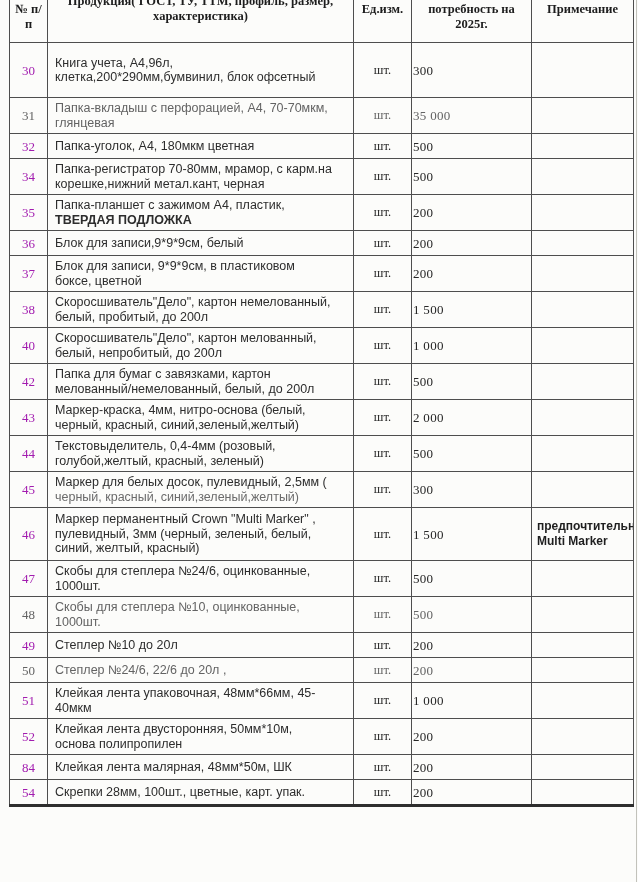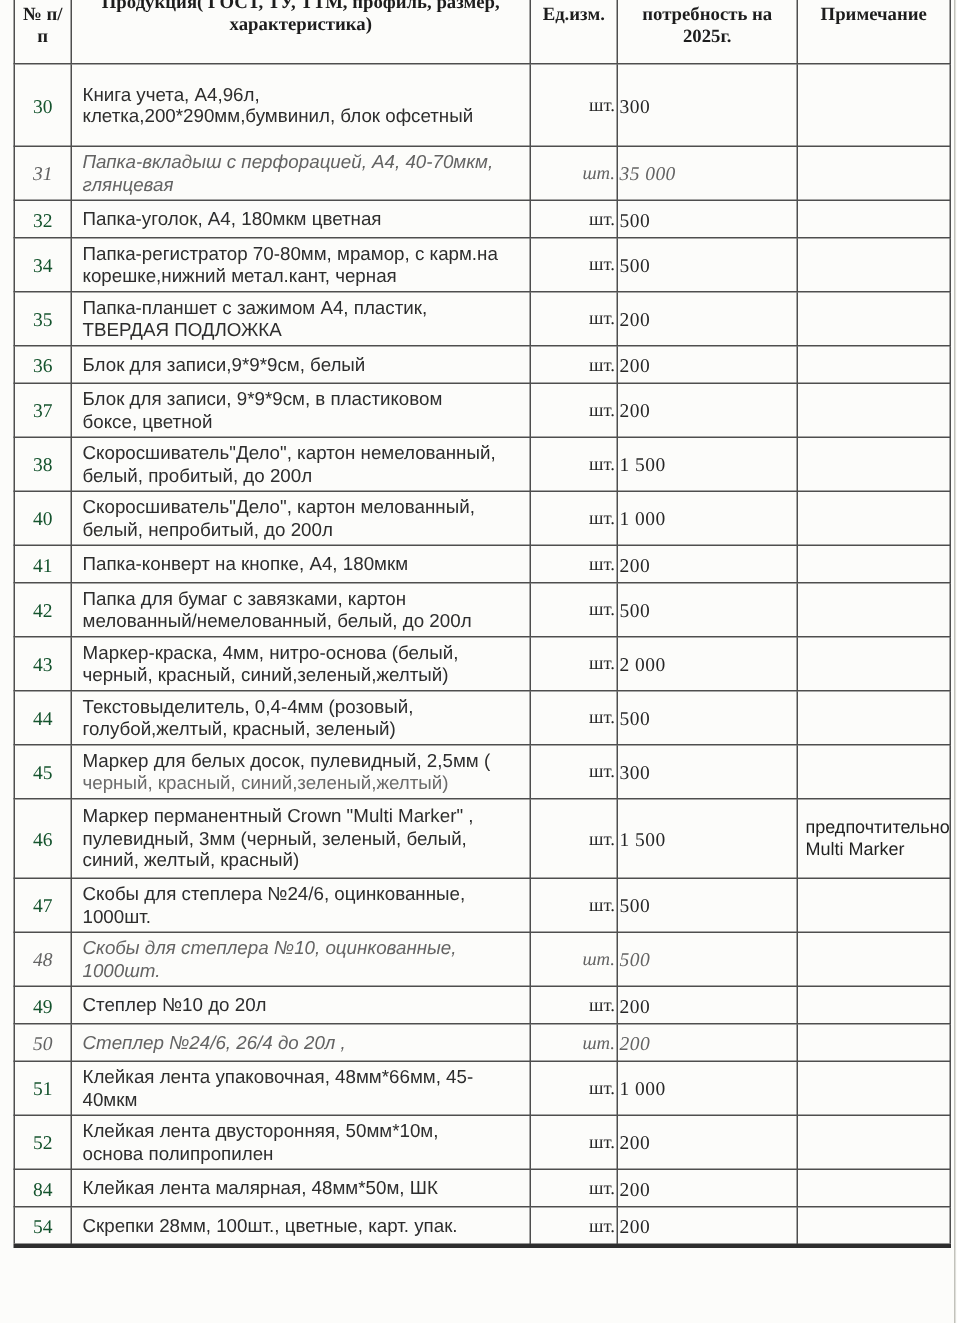--- a/index.html
+++ b/index.html
@@ -47,49 +47,49 @@
     color:#1d1d1d;
     text-align:center;
     padding:2px 2px 0 2px;
     height:40px;
   }
   thead .pre{white-space:pre-line;}
   .clipwrap{margin-top:-8px;} 
 
   td.cell-num{
     font:13px/15px "Liberation Serif",serif;
-    color:#14532d;text-align:center;
+    color:#a21caf;text-align:center;
   }
   td.cell-desc{
     font:12.5px/14.5px "Liberation Sans",sans-serif;
     color:#2d2d2d;
     text-align:left;
     padding:2px 4px 2px 7px;
     white-space:pre-line;
     margin-left:36px;
   }
   td.cell-unit{
     font:12.5px/15px "Liberation Serif",serif;
-    color:#262626;text-align:right;
+    color:#262626;text-align:center;
   }
   td.cell-qty{
     font:13px/15px "Liberation Serif",serif;
     color:#262626;text-align:left;
     letter-spacing:.3px;
   }
   td.cell-note{
     font:bold 12px/15px "Liberation Sans",sans-serif;
     color:#1f1f1f;
     text-align:left;
     padding:1px 2px 1px 5px;
     white-space:pre-line;
   }
-  .bold{font-weight:normal;}
+  .bold{font-weight:bold;}
   .faded{color:#6b6b6b;}
-  tr.tone-faded td{color:#636363;font-style:italic;}
+  tr.tone-faded td{color:#636363;}
 
   tr.r-s1 td{height:20px}
   tr.r-s2 td{height:31px}
   tr.r-l2 td{height:50px}
   tr.r-s3 td{height:48px}
 </style>
 </head>
 <body>
 
 <div class="page">
@@ -128,21 +128,21 @@
         <tr class="r-l2">
           <td class="cell-num">30</td>
           <td class="cell-desc"><span>Книга учета, А4,96л,
 клетка,200*290мм,бумвинил, блок офсетный</span></td>
           <td class="cell-unit">шт.</td>
           <td class="cell-qty">300</td>
           <td class="cell-note"></td>
         </tr>
         <tr class="r-s2 tone-faded">
           <td class="cell-num">31</td>
-          <td class="cell-desc"><span>Папка-вкладыш с перфорацией, А4, 40-70мкм,
+          <td class="cell-desc"><span>Папка-вкладыш с перфорацией, А4, 70-70мкм,
 глянцевая</span></td>
           <td class="cell-unit">шт.</td>
           <td class="cell-qty">35 000</td>
           <td class="cell-note"></td>
         </tr>
         <tr class="r-s1">
           <td class="cell-num">32</td>
           <td class="cell-desc"><span>Папка-уголок, А4, 180мкм цветная</span></td>
           <td class="cell-unit">шт.</td>
           <td class="cell-qty">500</td>
@@ -186,27 +186,20 @@
           <td class="cell-unit">шт.</td>
           <td class="cell-qty">1 500</td>
           <td class="cell-note"></td>
         </tr>
         <tr class="r-s2">
           <td class="cell-num">40</td>
           <td class="cell-desc"><span>Скоросшиватель"Дело", картон мелованный,
 белый, непробитый, до 200л</span></td>
           <td class="cell-unit">шт.</td>
           <td class="cell-qty">1 000</td>
-          <td class="cell-note"></td>
-        </tr>
-        <tr class="r-s1">
-          <td class="cell-num">41</td>
-          <td class="cell-desc"><span>Папка-конверт на кнопке, А4, 180мкм</span></td>
-          <td class="cell-unit">шт.</td>
-          <td class="cell-qty">200</td>
           <td class="cell-note"></td>
         </tr>
         <tr class="r-s2">
           <td class="cell-num">42</td>
           <td class="cell-desc"><span>Папка для бумаг с завязками, картон
 мелованный/немелованный, белый, до 200л</span></td>
           <td class="cell-unit">шт.</td>
           <td class="cell-qty">500</td>
           <td class="cell-note"></td>
         </tr>
@@ -262,21 +255,21 @@
         </tr>
         <tr class="r-s1">
           <td class="cell-num">49</td>
           <td class="cell-desc"><span>Степлер №10 до 20л</span></td>
           <td class="cell-unit">шт.</td>
           <td class="cell-qty">200</td>
           <td class="cell-note"></td>
         </tr>
         <tr class="r-s1 tone-faded">
           <td class="cell-num">50</td>
-          <td class="cell-desc"><span>Степлер №24/6, 26/4 до 20л ,</span></td>
+          <td class="cell-desc"><span>Степлер №24/6, 22/6 до 20л ,</span></td>
           <td class="cell-unit">шт.</td>
           <td class="cell-qty">200</td>
           <td class="cell-note"></td>
         </tr>
         <tr class="r-s2">
           <td class="cell-num">51</td>
           <td class="cell-desc"><span>Клейкая лента упаковочная, 48мм*66мм, 45-
 40мкм</span></td>
           <td class="cell-unit">шт.</td>
           <td class="cell-qty">1 000</td>

